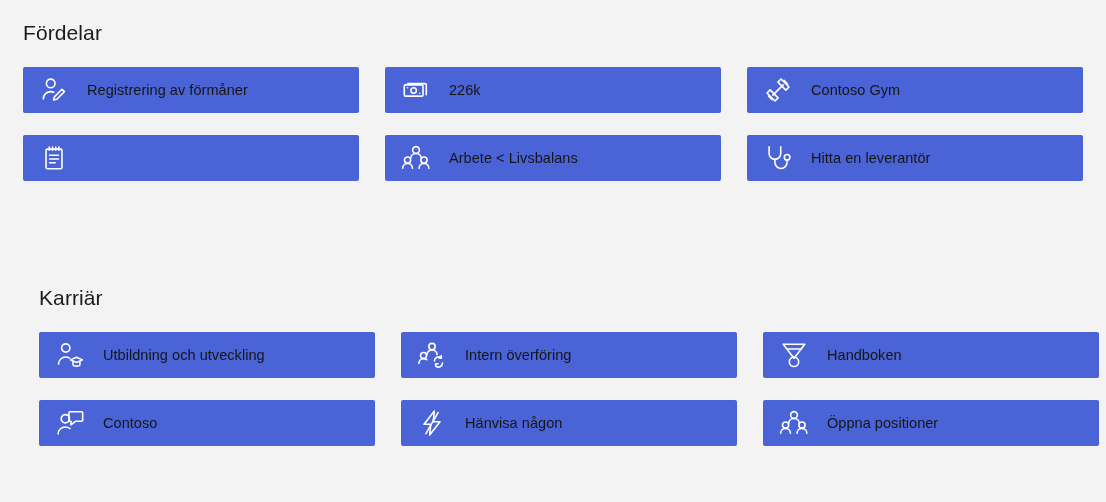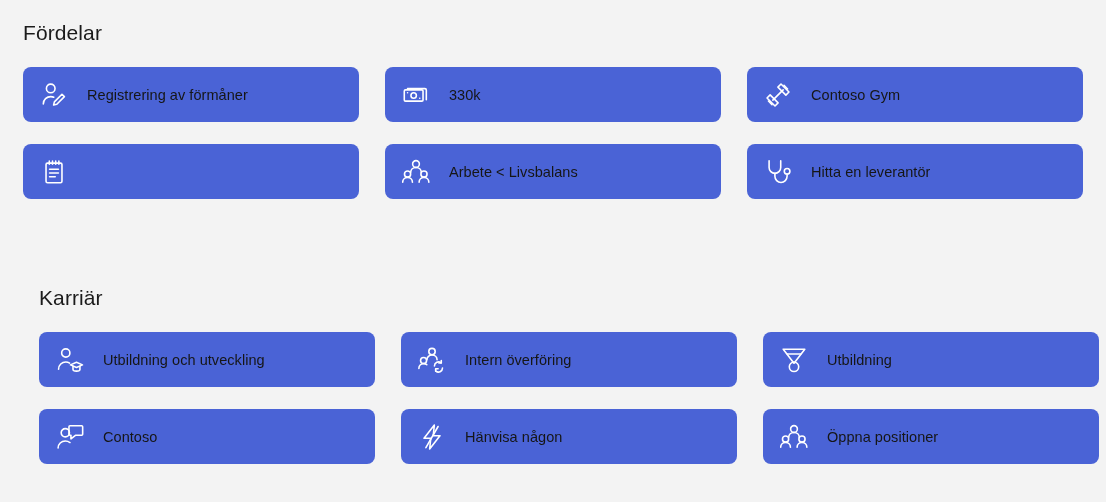--- a/index.html
+++ b/index.html
@@ -42,23 +42,23 @@
   }
 
   .grid {
     display: grid;
     grid-template-columns: repeat(3, 336px);
     column-gap: 26px;
     row-gap: 22px;
   }
 
   .tile {
-    height: 55px;
+    height: 46px;
     background: #4a63d6;
-    border-radius: 8px;
+    border-radius: 2px;
     display: flex;
     align-items: center;
     box-sizing: border-box;
     padding: 0 14px;
     cursor: pointer;
     user-select: none;
     overflow: hidden;
   }
 
   .tile-icon {
@@ -108,21 +108,21 @@
 
       <div class="tile">
         <span class="tile-icon">
           <svg viewBox="0 0 32 32" fill="none" stroke="#ffffff" stroke-width="1.7" stroke-linecap="round" stroke-linejoin="round">
             <rect x="3.5" y="10.5" width="20" height="12" rx="1.3"></rect>
             <circle cx="13.5" cy="16.5" r="2.9"></circle>
             <path d="M7 13.6v0M20 19.4v0"></path>
             <path d="M7 9.2h18.5c.8 0 1.5.6 1.5 1.4v10.5"></path>
           </svg>
         </span>
-        <span class="tile-label">330k</span>
+        <span class="tile-label">226k</span>
       </div>
 
       <div class="tile">
         <span class="tile-icon">
           <svg viewBox="0 0 32 32" fill="none" stroke="#ffffff" stroke-width="1.7" stroke-linecap="round" stroke-linejoin="round">
             <path d="M10.5 21.5l11-11"></path>
             <path d="M5.8 22.4l3.8 3.8"></path>
             <path d="M4.3 19.2l3.3-3.3 8.5 8.5-3.3 3.3z"></path>
             <path d="M26.2 9.6l-3.8-3.8"></path>
             <path d="M27.7 12.8l-3.3 3.3-8.5-8.5 3.3-3.3z"></path>
@@ -201,21 +201,21 @@
       </div>
 
       <div class="tile">
         <span class="tile-icon">
           <svg viewBox="0 0 32 32" fill="none" stroke="#ffffff" stroke-width="1.7" stroke-linecap="round" stroke-linejoin="round">
             <path d="M4.5 4.5h23L16 19.5z"></path>
             <path d="M8.8 9.6h14.4"></path>
             <circle cx="16" cy="23.3" r="5"></circle>
           </svg>
         </span>
-        <span class="tile-label">Utbildning</span>
+        <span class="tile-label">Handboken</span>
       </div>
 
       <div class="tile">
         <span class="tile-icon">
           <svg viewBox="0 0 32 32" fill="none" stroke="#ffffff" stroke-width="1.7" stroke-linecap="round" stroke-linejoin="round">
             <circle cx="11" cy="11.5" r="4.4"></circle>
             <path d="M3.3 27.8c0-4.4 3.5-7.5 7.7-7.5 1.9 0 3.6.6 5 1.6"></path>
             <path d="M16 4h12.4c.6 0 1.1.5 1.1 1.1v8c0 .6-.5 1.1-1.1 1.1h-6.6L17 18v-3.8h-1c-.6 0-1.1-.5-1.1-1.1v-8c0-.6.5-1.1 1.1-1.1z"></path>
           </svg>
         </span>

